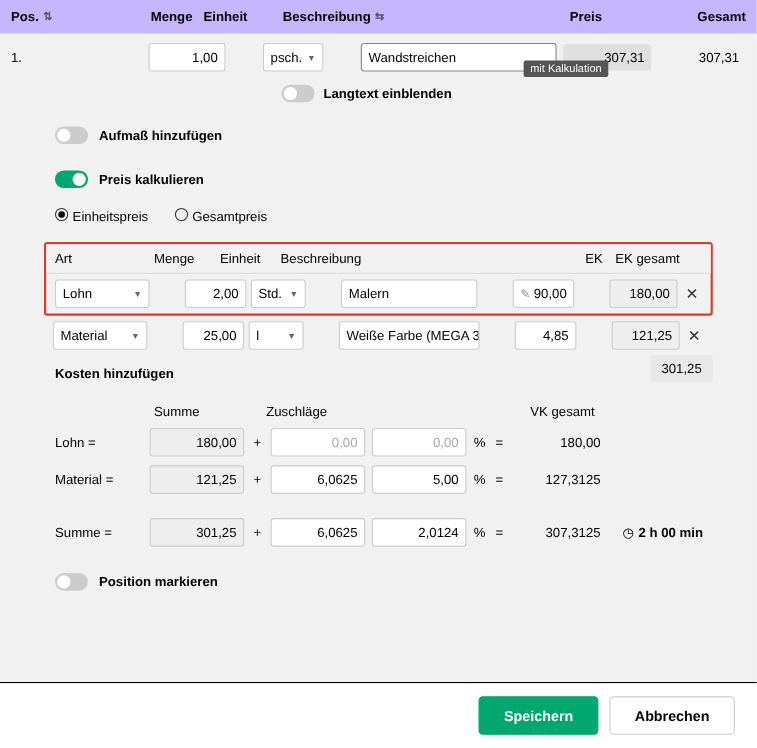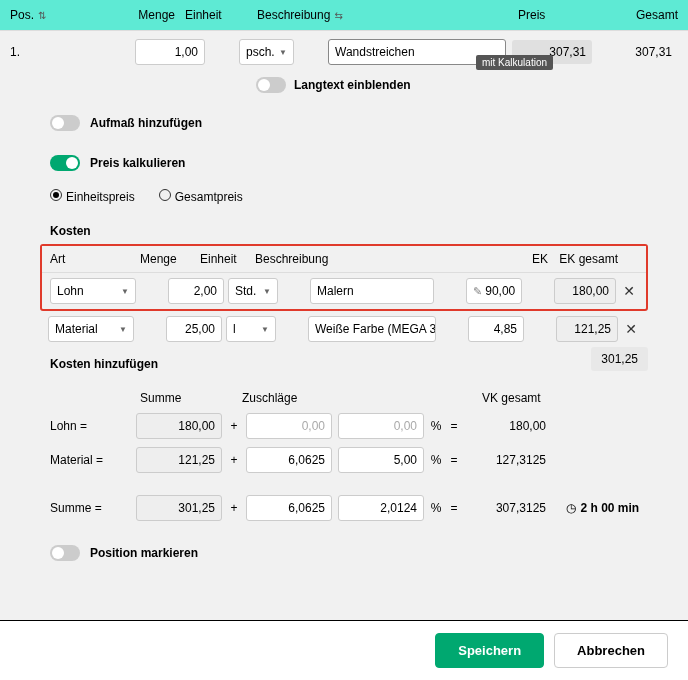--- a/index.html
+++ b/index.html
@@ -1,18 +1,18 @@
 <!DOCTYPE html>
 <html><head>
 <meta charset="utf-8">
 <style>
   * { box-sizing: border-box; margin: 0; padding: 0; font-family: Arial, Helvetica, sans-serif; }
   body { background: #fff; width: 688px; height: 680px; font-size: 12px; color: #000; }
   .container { width: 100%; height: 100%; display: flex; flex-direction: column; }
-  .header-row { display: flex; align-items: center; padding: 8px 10px; border-bottom: 1px solid #ddd; background: #5eead4; font-weight: normal; font-size: 12px; }
+  .header-row { display: flex; align-items: center; padding: 8px 10px; border-bottom: 1px solid #ddd; background: #c4b5fd; font-weight: bold; font-size: 12px; }
   .h-pos { width: 60px; display: flex; align-items: center; gap: 4px; }
   .h-menge { width: 70px; text-align: right; margin-left: 35px; }
   .h-einheit { width: 60px; margin-left: 10px; }
   .h-besch { flex: 1; margin-left: 12px; display: flex; align-items: center; gap: 4px; }
   .h-preis { width: 80px; text-align: left; }
   .h-gesamt { width: 80px; text-align: right; }
   .body { background: #f1f1f1; flex: 1; overflow: auto; padding-bottom: 10px; }
   .row-main { display: flex; align-items: center; padding: 8px 10px; gap: 6px; }
   .pos-num { width: 30px; font-size: 12px; }
   .input-box { background: #fff; border: 1px solid #ccc; border-radius: 3px; padding: 5px 6px; font-size: 12px; margin-left: 28px; }
@@ -123,21 +123,20 @@
     <div class="section-toggle">
       <span class="toggle on"></span>
       <span>Preis kalkulieren</span>
     </div>
 
     <div class="radio-row">
       <label><span class="radio sel"></span><span class="label">Einheitspreis</span></label>
       <label><span class="radio"></span><span class="label">Gesamtpreis</span></label>
     </div>
 
-    <div class="section-title">Kosten</div>
 
     <div class="kosten-block">
       <div class="red-frame">
         <div class="kosten-header">
           <div class="kh-art">Art</div>
           <div class="kh-menge">Menge</div>
           <div class="kh-einheit">Einheit</div>
           <div class="kh-besch">Beschreibung</div>
           <div class="kh-ek">EK</div>
           <div class="kh-ekges">EK gesamt</div>

